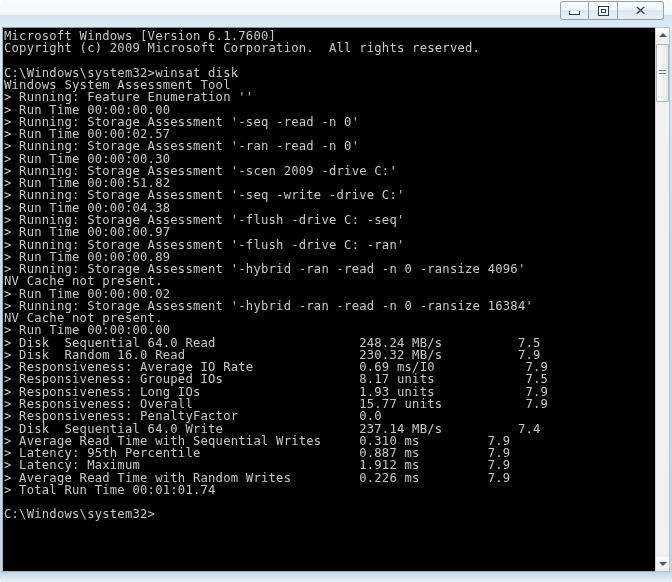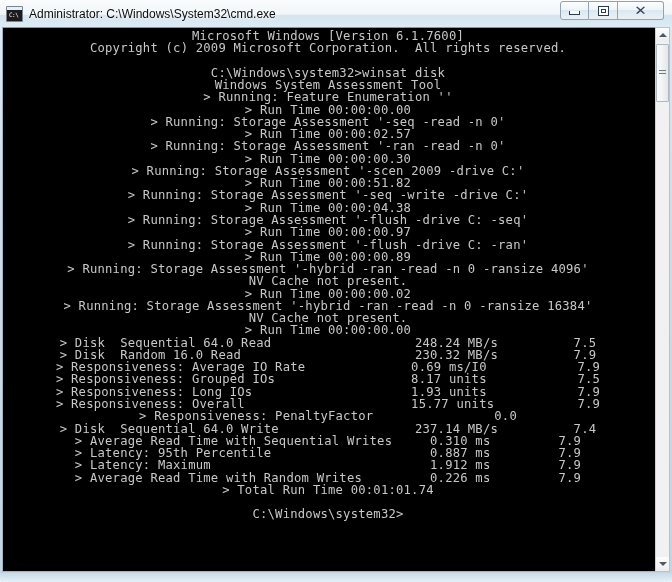--- a/index.html
+++ b/index.html
@@ -164,21 +164,20 @@
     font-family: "DejaVu Sans Mono", "Liberation Mono", monospace;
     font-size: 12.2px;
     line-height: 12.28px;
     letter-spacing: 0.22px;
     white-space: pre;
     -webkit-font-smoothing: none;
   }
   .console .ln {
     height: 12.28px;
     white-space: pre;
-    text-align: center;
   }
 
   
   .vscroll {
     position: absolute;
     right: 2px;
     top: 27px;
     width: 15px;
     height: 545px;
     box-sizing: border-box;
@@ -238,27 +237,20 @@
     width: 672px;
     height: 9px;
     background: linear-gradient(180deg, rgba(198,219,233,0.95), rgba(236,243,248,0.9));
   }
 </style>
 </head>
 <body>
 
 <div class="window">
 
-  <div class="titlebar">
-    <span class="app-icon">
-      <span class="bar"></span>
-      <span class="prompt">C:\</span>
-    </span>
-    <span class="title-text">Administrator: C:\Windows\System32\cmd.exe</span>
-  </div>
 
   <div class="caption-buttons">
     <div class="cap-btn">
       <span class="glyph-min"></span>
     </div>
     <div class="cap-btn">
       <span class="glyph-max"></span>
     </div>
     <div class="cap-btn close">
       <span class="glyph-close">✕</span>

